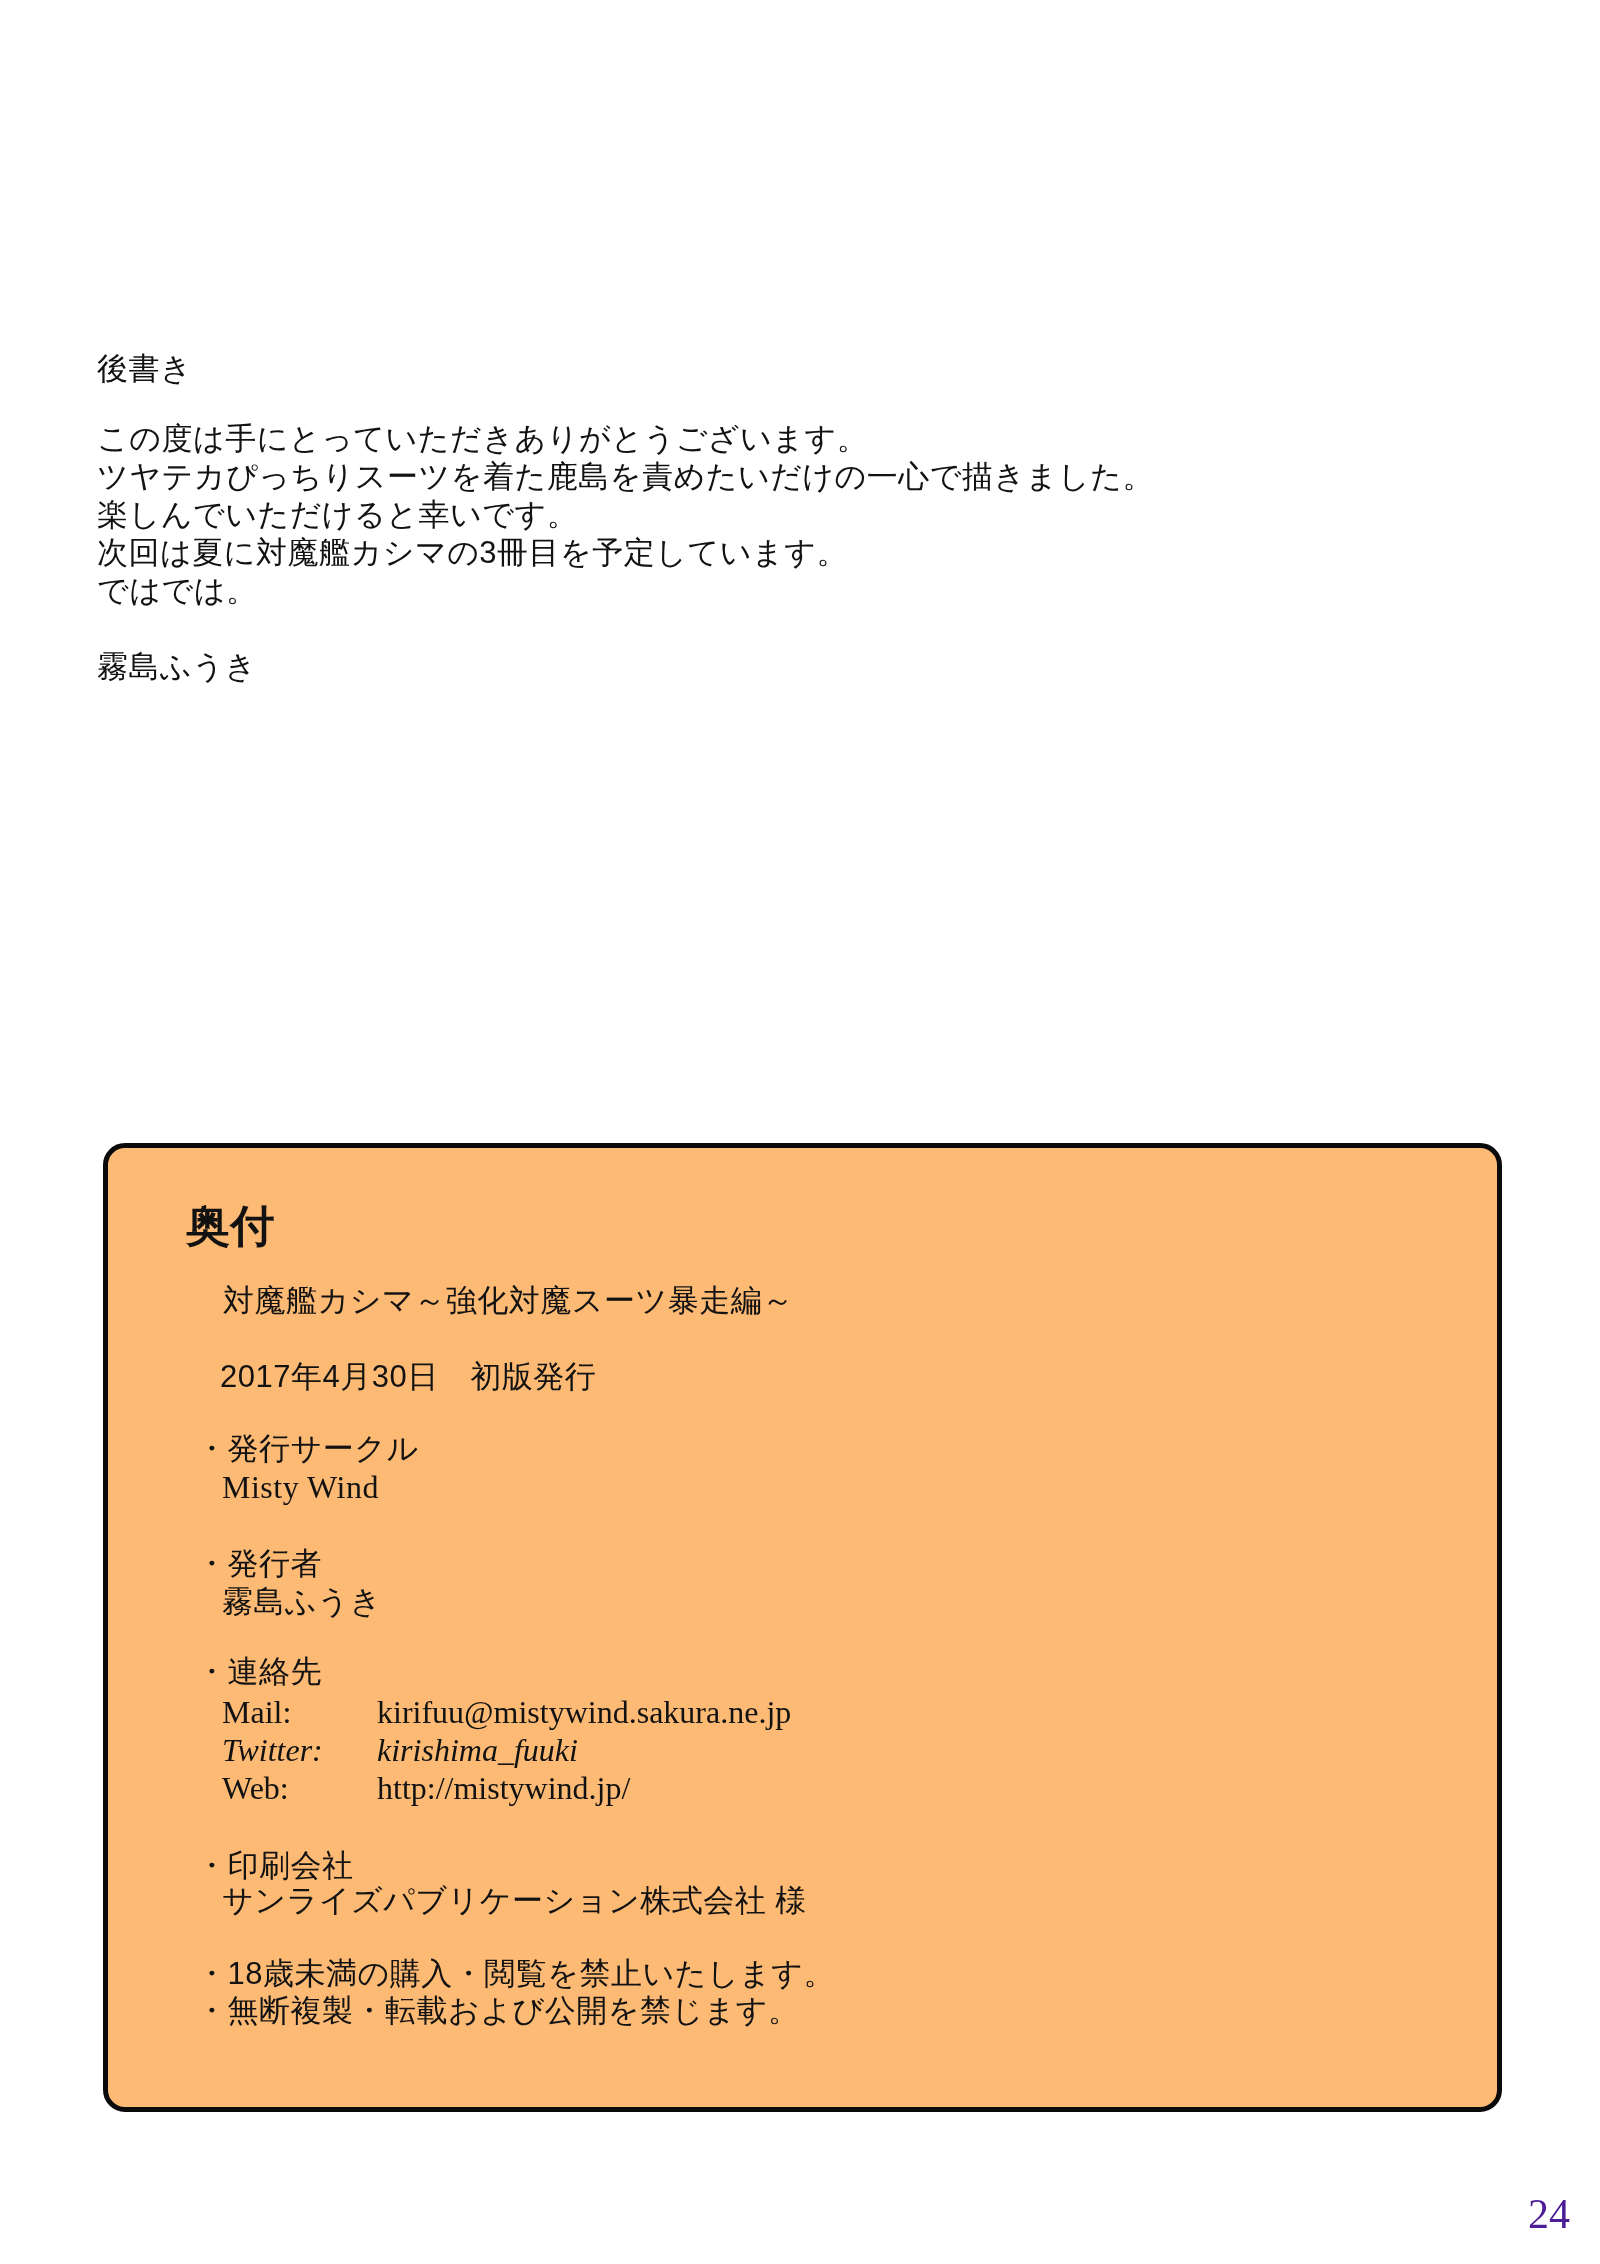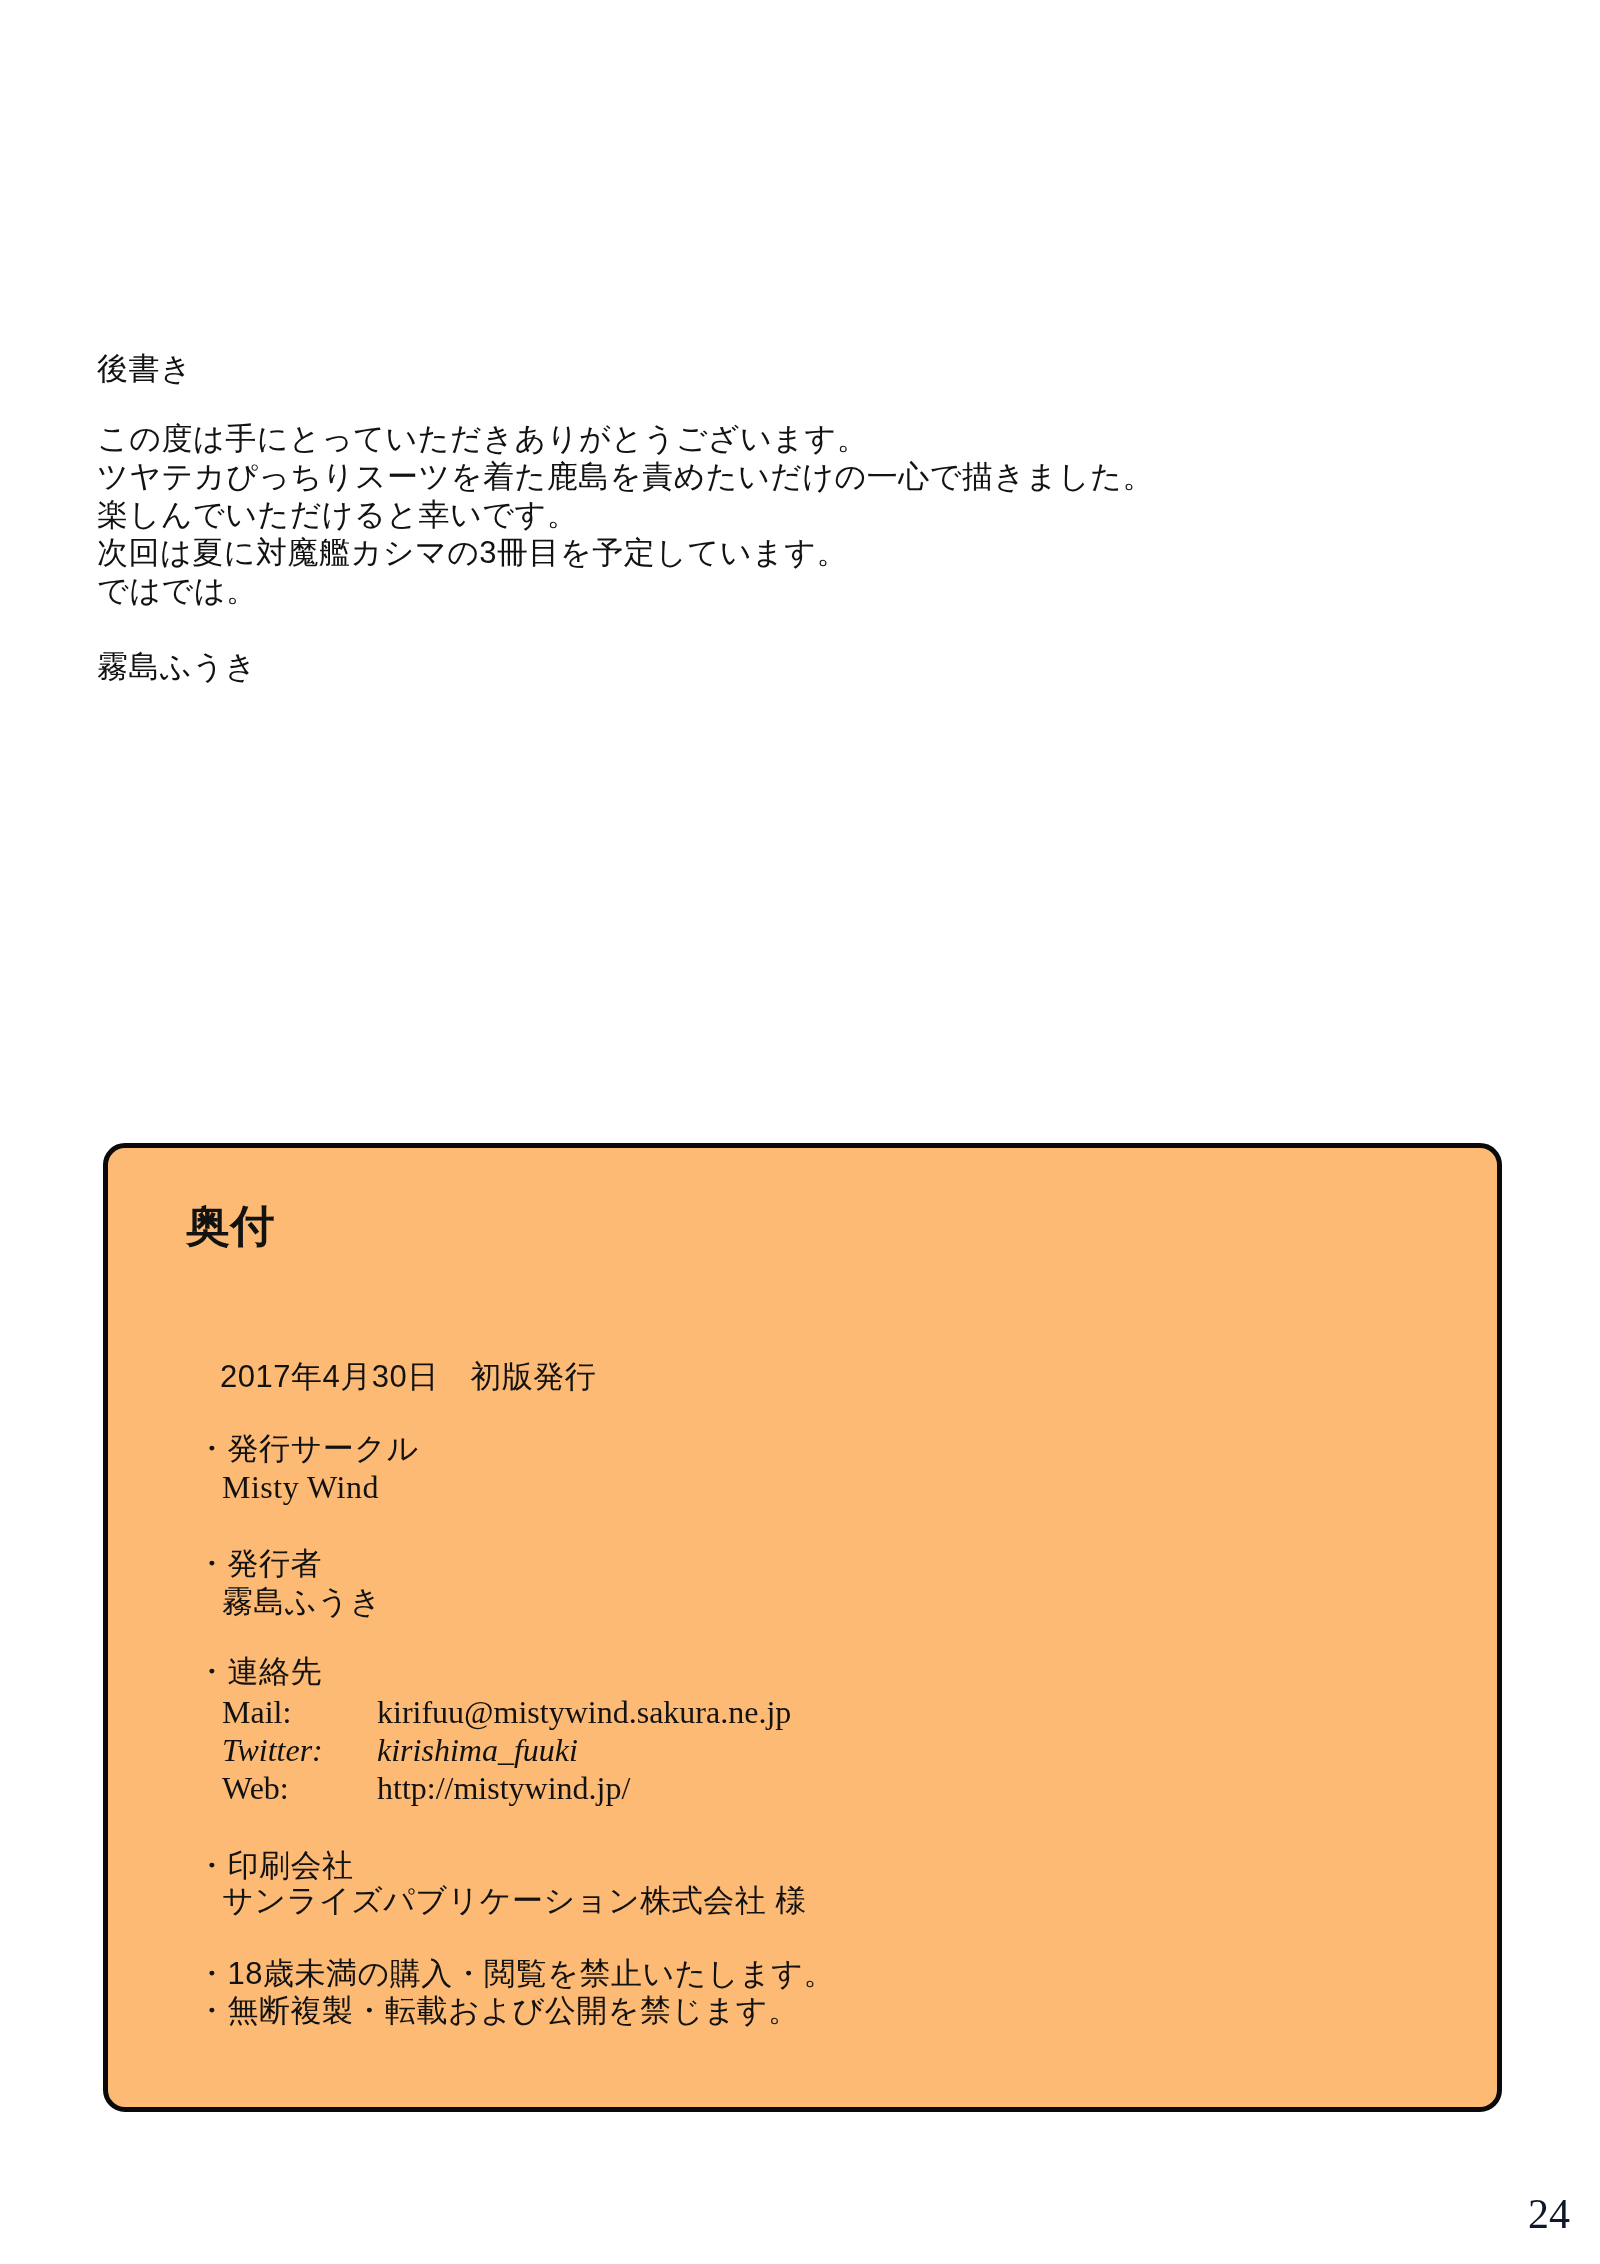--- a/index.html
+++ b/index.html
@@ -75,38 +75,39 @@
   .co-notice-0 { left: 88px; top: 807px; }
   .co-notice-1 { left: 88px; top: 844px; }
   
   .page-number {
     position: absolute;
     left: 1528px;
     top: 2192px;
     font-family: "Liberation Serif", serif;
     font-size: 42px;
     line-height: 44px;
-    color: #0f172a;
+    color: #4c1d95;
   }
 </style>
 </head>
 <body>
 
 <div class="page">
 
   <div class="line aw-heading">後書き</div>
   <div class="line aw-line-1">ツヤテカぴっちりスーツを着た鹿島を責めたいだけの一心で描きました。</div>
   <div class="line aw-line-0">この度は手にとっていただきありがとうございます。</div>
   <div class="line aw-line-2">楽しんでいただけると幸いです。</div>
   <div class="line aw-line-3">次回は夏に対魔艦カシマの3冊目を予定しています。</div>
   <div class="line aw-line-4">ではでは。</div>
   <div class="line aw-signature">霧島ふうき</div>
 
   <div class="colophon-box">
     <div class="line co-heading">奥付</div>
+    <div class="line co-subtitle">対魔艦カシマ～強化対魔スーツ暴走編～</div>
     <div class="line co-date">2017年4月30日　初版発行</div>
 
     <div class="line co-circle-label">・発行サークル</div>
     <div class="line co-circle-name latin">Misty Wind</div>
 
     <div class="line co-publisher-label">・発行者</div>
     <div class="line co-publisher-name">霧島ふうき</div>
 
     <div class="line co-contact-label">・連絡先</div>
     <div class="contact-row contact-row-0 latin">

